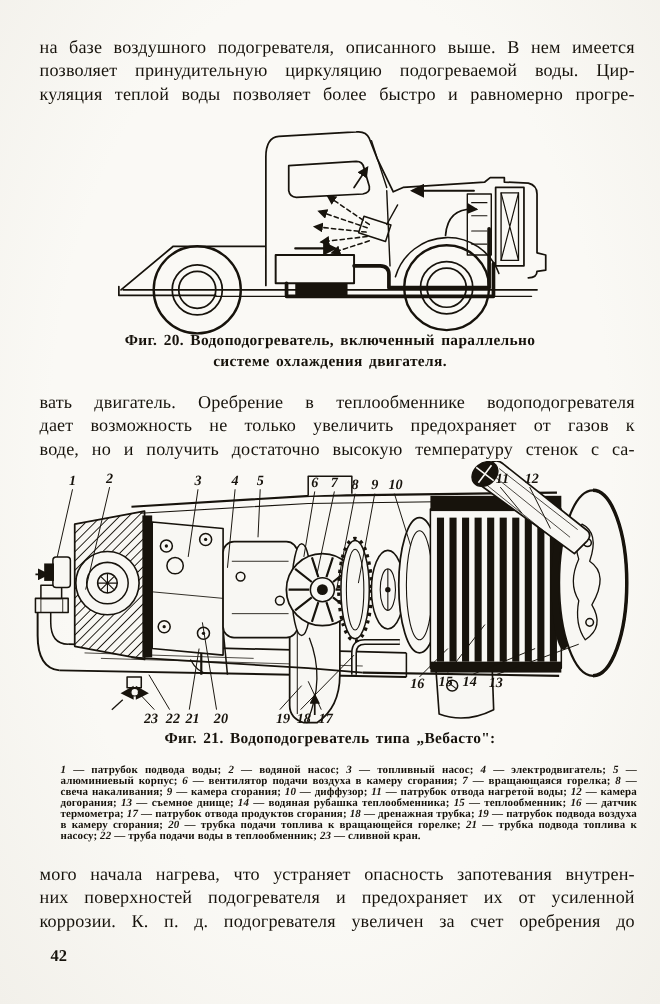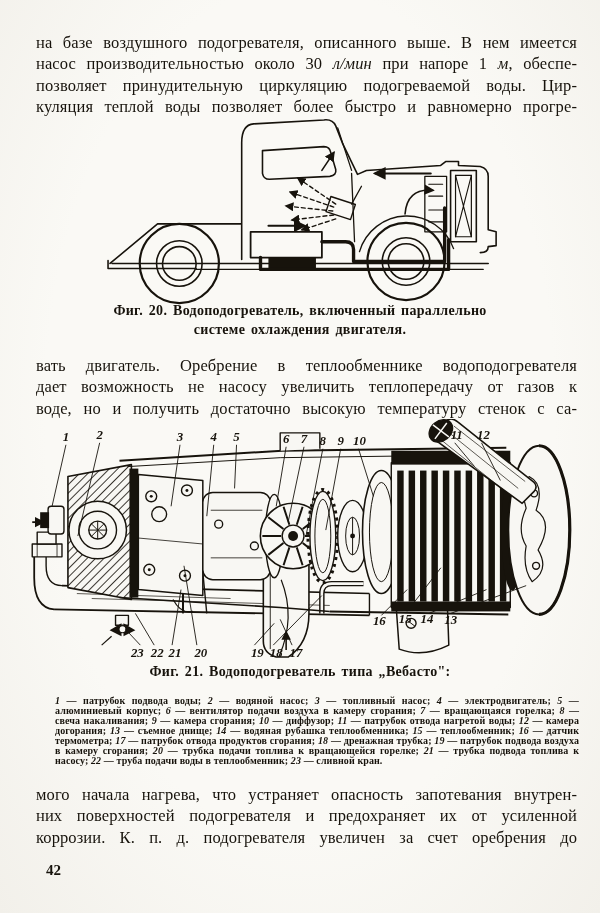--- a/index.html
+++ b/index.html
@@ -49,21 +49,20 @@
     fill:#17130c;
   }
 </style>
 </head>
 <body>
 
 <div class="page">
 
   <div class="para" style="top:32px;left:36px;width:541px;">
       <div class="jline"><span>на базе воздушного подогревателя, описанного выше. В нем имеется</span></div>
-      <div class="jline"><span>насос производительностью около 30 </span><i>л/мин</i><span> при напоре 1 </span><i>м</i><span>, обеспе-</span></div>
       <div class="jline"><span>позволяет принудительную циркуляцию подогреваемой воды. Цир-</span></div>
       <div class="jline"><span>куляция теплой воды позволяет более быстро и равномерно прогре-</span></div>
     </div>
 
   <figure style="top:113px;left:98px;width:424px;height:198px;">
     <svg viewBox="0 0 420 200" width="424" height="198">
       <defs>
         <marker id="ah" viewBox="0 0 10 10" refX="8" refY="5" markerWidth="6.5" markerHeight="6.5" orient="auto-start-reverse">
           <path d="M0,0 L10,5 L0,10 Z" fill="#17130c"></path>
         </marker>
@@ -118,21 +117,21 @@
     </svg>
   </figure>
 
   <div class="caption" style="top:302px;">
     <div>Фиг. 20. Водоподогреватель, включенный параллельно</div>
     <div>системе охлаждения двигателя.</div>
   </div>
 
   <div class="para" style="top:355px;left:36px;width:541px;">
       <div class="jline"><span>вать двигатель. Оребрение  в теплообменнике  водоподогревателя</span></div>
-      <div class="jline"><span>дает возможность не насосу  увеличить теплопередачу  от газов к</span></div>
+      <div class="jline"><span>дает возможность не только  увеличить предохраняет  от газов к</span></div>
       <div class="jline"><span>воде, но и получить достаточно высокую температуру стенок с са-</span></div>
     </div>
 
   <figure style="top:419px;left:29px;width:547px;height:243px;">
     <svg viewBox="0 0 545 245" width="547" height="243">
       <defs>
         <marker id="ah2" viewBox="0 0 10 10" refX="8" refY="5" markerWidth="6" markerHeight="6" orient="auto-start-reverse">
           <path d="M0,0 L10,5 L0,10 Z" fill="#17130c"></path>
         </marker>
         <pattern id="hch" width="6" height="6" patternUnits="userSpaceOnUse" patternTransform="rotate(45)">

